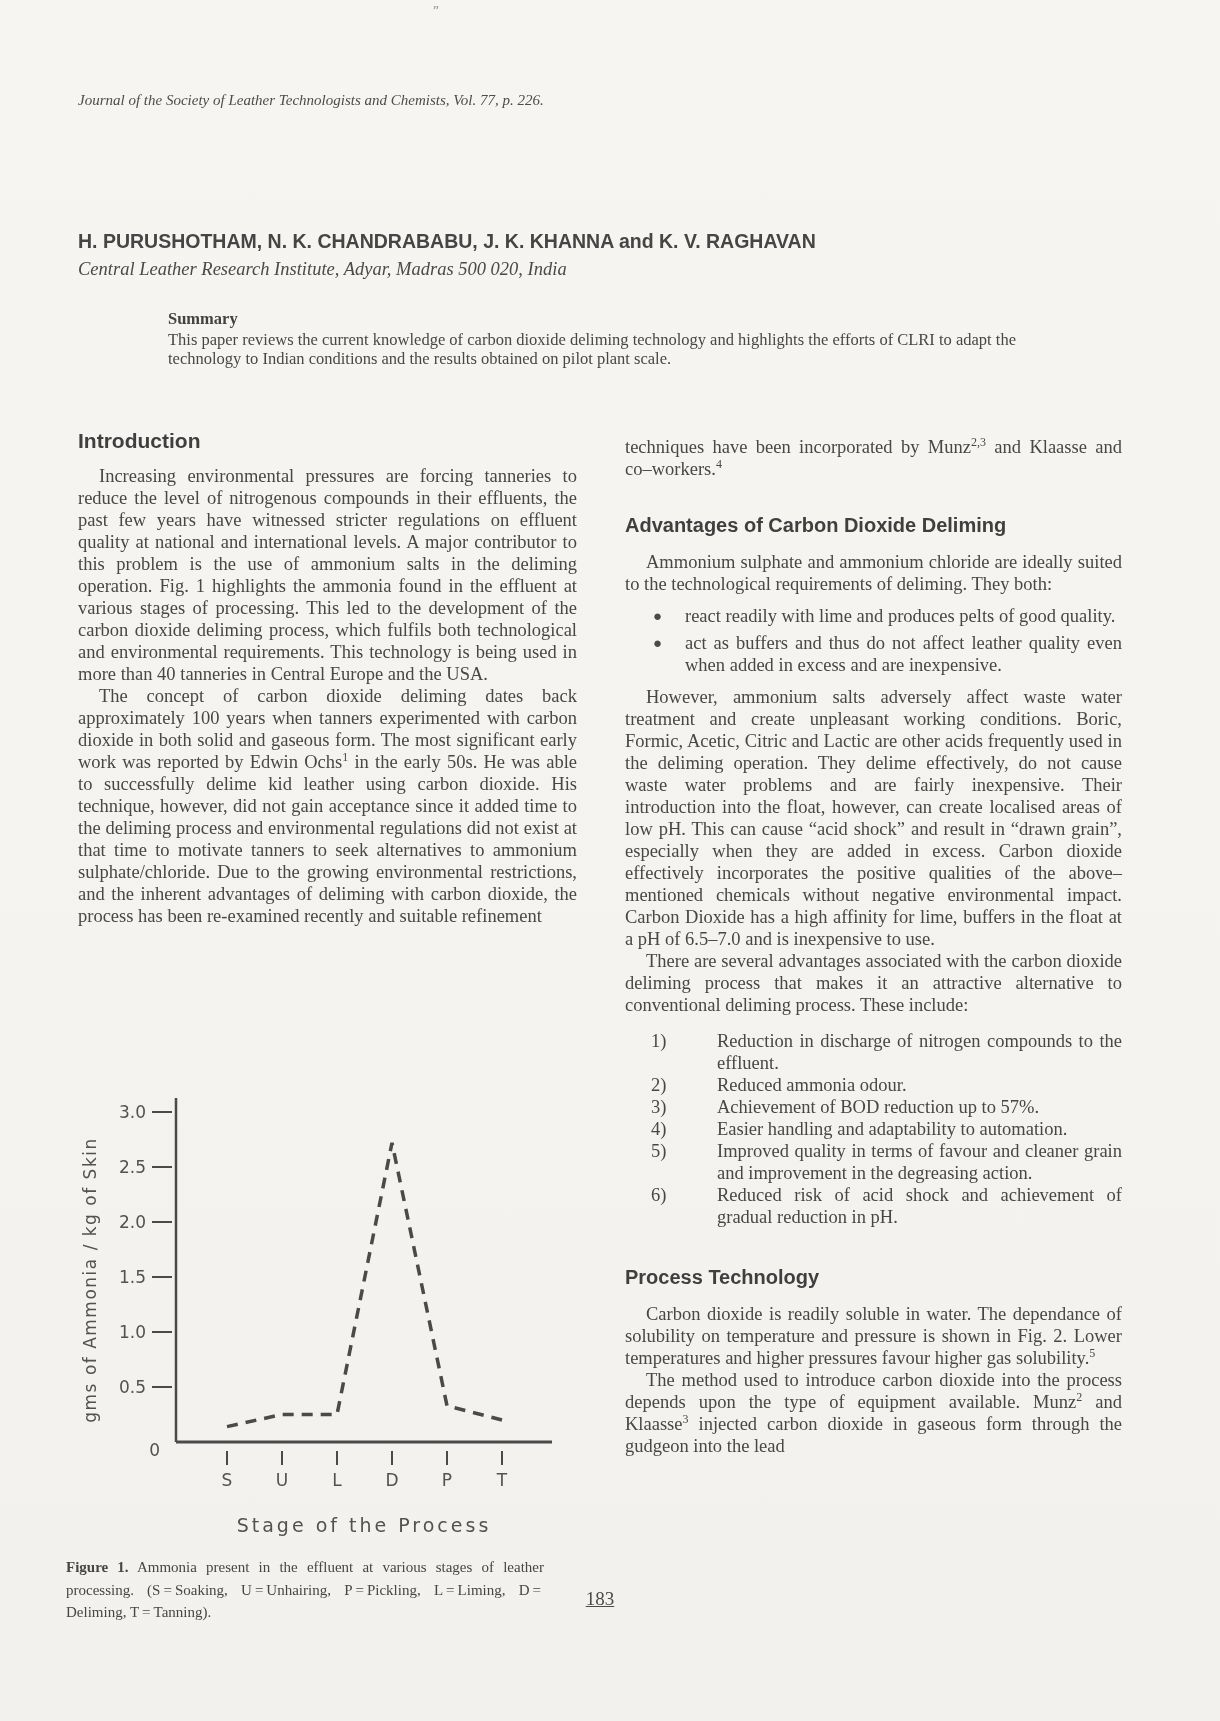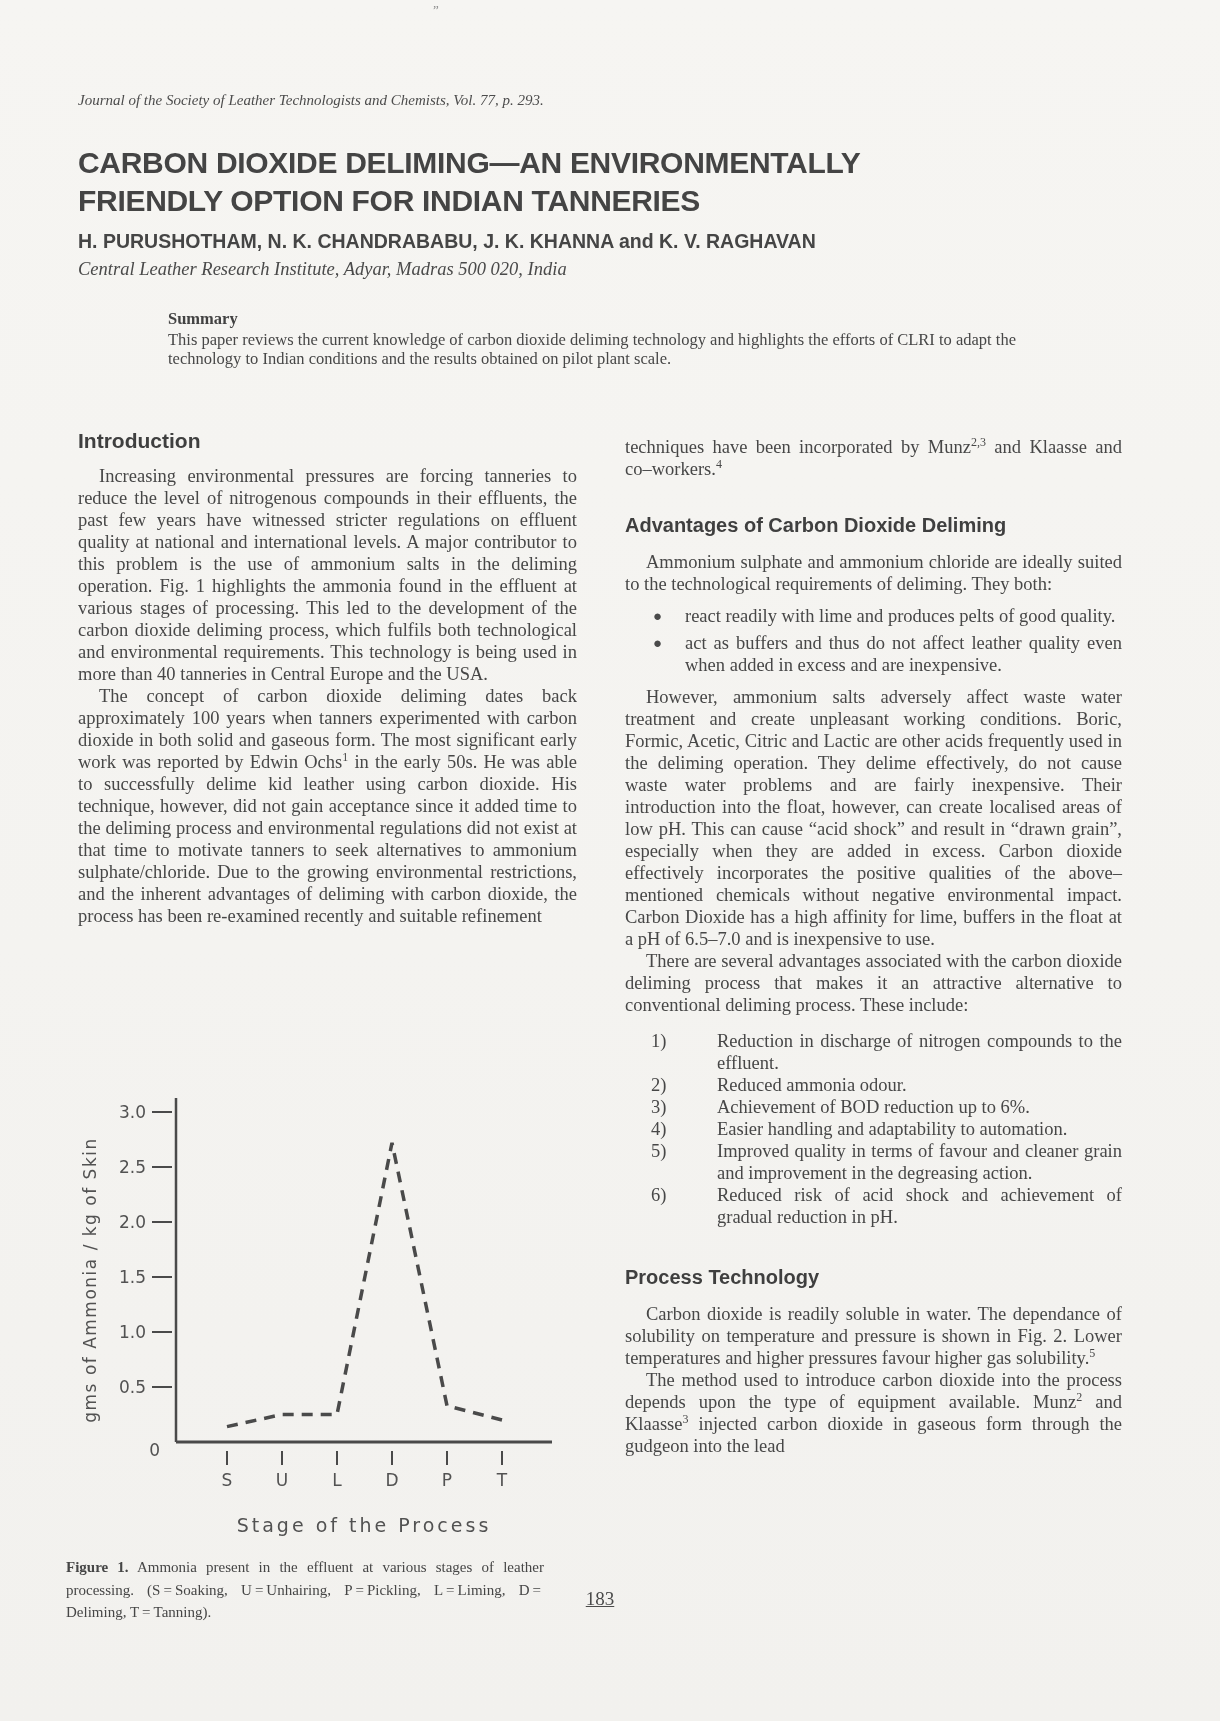--- a/index.html
+++ b/index.html
@@ -61,26 +61,22 @@
   #figure-caption .cap-label{font-weight:bold;}
   #page-number{left:560px;top:1588px;width:80px;text-align:center;font-size:19px;color:#4a4a4a;text-decoration:underline;}
 </style>
 </head>
 <body>
 
 <div id="page">
 
   <div class="abs" id="scan-mark">”</div>
 
-  <div class="abs" id="journal-line">Journal of the Society of Leather Technologists and Chemists, Vol. 77, p. 293.</div>
+  <div class="abs" id="journal-line">Journal of the Society of Leather Technologists and Chemists, Vol. 77, p. 226.</div>
 
-  <div class="abs" id="title">
-    <div>CARBON DIOXIDE DELIMING—AN ENVIRONMENTALLY</div>
-    <div>FRIENDLY OPTION FOR INDIAN TANNERIES</div>
-  </div>
 
   <div class="abs" id="authors">H. PURUSHOTHAM, N. K. CHANDRABABU, J. K. KHANNA and K. V. RAGHAVAN</div>
 
   <div class="abs" id="affiliation">Central Leather Research Institute, Adyar, Madras 500 020, India</div>
 
   <div class="abs" id="summary">
     <div class="sum-head">Summary</div>
     <div class="sum-body">This paper reviews the current knowledge of carbon dioxide deliming technology and highlights the efforts of CLRI to adapt the technology to Indian conditions and the results obtained on pilot plant scale.</div>
   </div>
 
@@ -114,21 +110,21 @@
       <div class="num-row">
         <span class="num-label">1)</span>
         <span class="num-text">Reduction in discharge of nitrogen compounds to the effluent.</span>
       </div>
       <div class="num-row">
         <span class="num-label">2)</span>
         <span class="num-text">Reduced ammonia odour.</span>
       </div>
       <div class="num-row">
         <span class="num-label">3)</span>
-        <span class="num-text">Achievement of BOD reduction up to 6%.</span>
+        <span class="num-text">Achievement of BOD reduction up to 57%.</span>
       </div>
       <div class="num-row">
         <span class="num-label">4)</span>
         <span class="num-text">Easier handling and adaptability to automation.</span>
       </div>
       <div class="num-row">
         <span class="num-label">5)</span>
         <span class="num-text">Improved quality in terms of favour and cleaner grain and improvement in the degreasing action.</span>
       </div>
       <div class="num-row">

